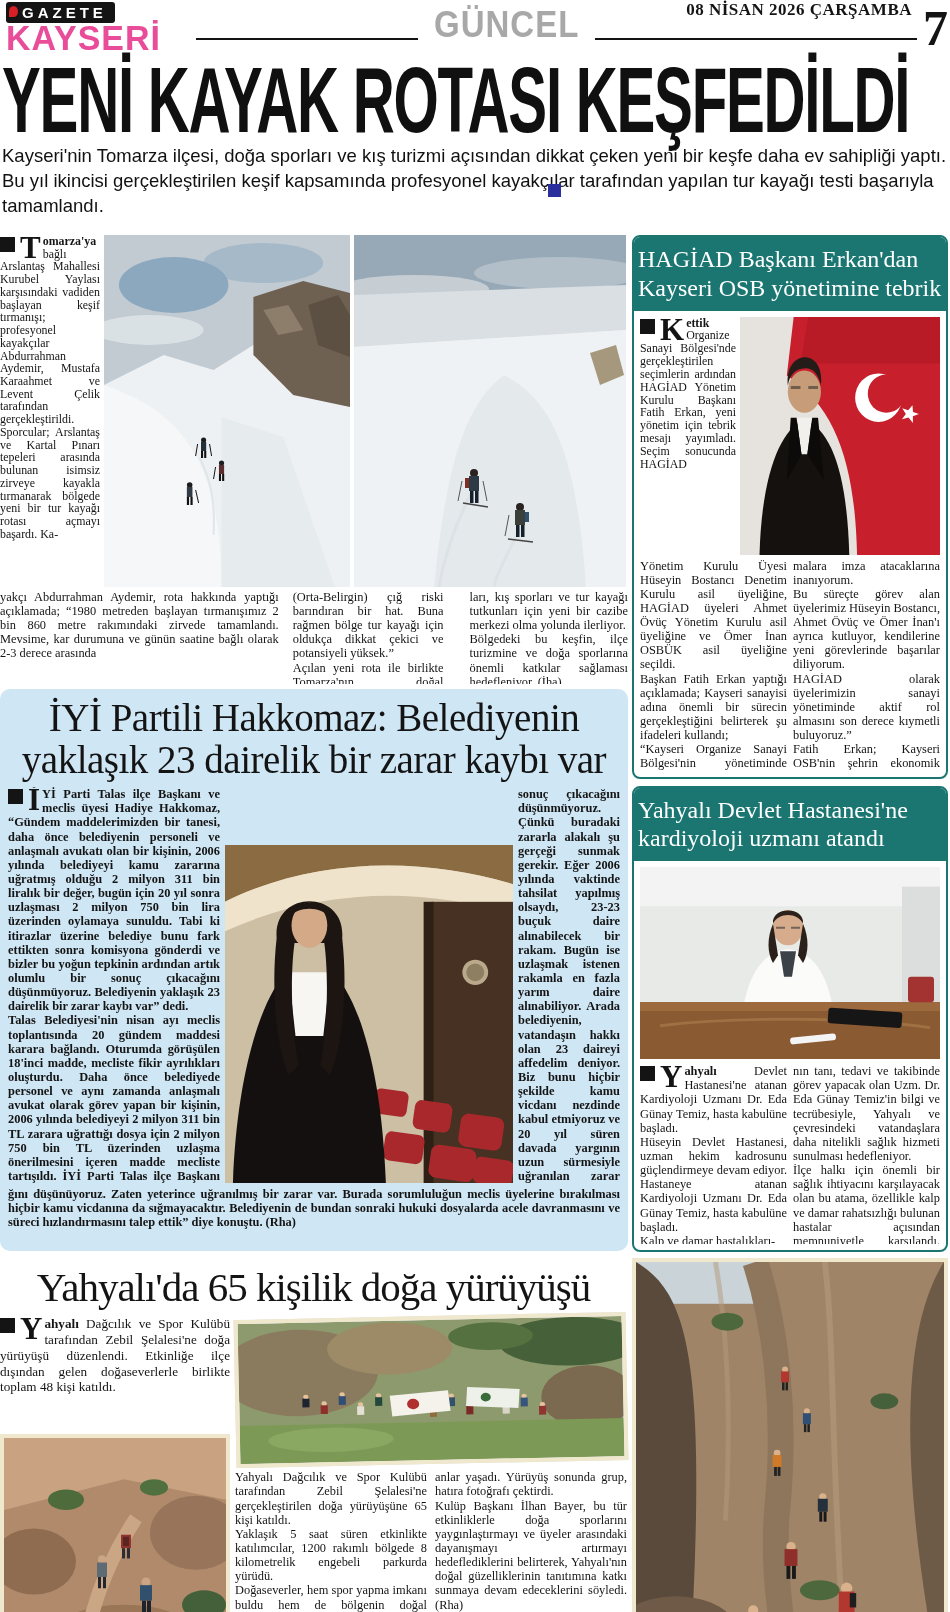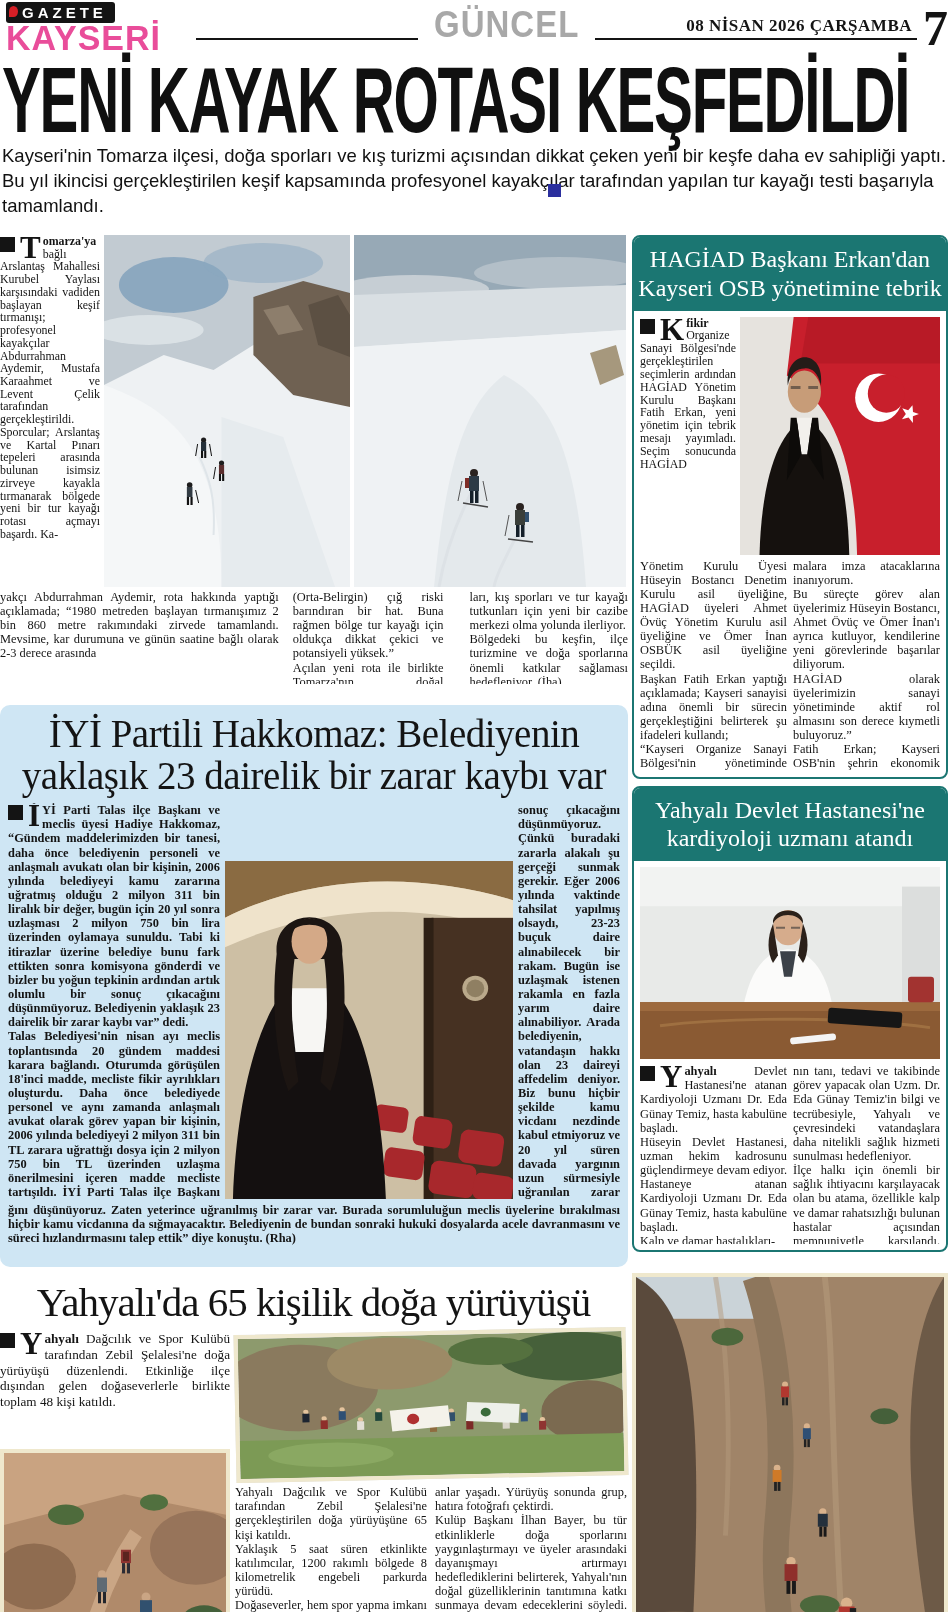--- a/index.html
+++ b/index.html
@@ -10,21 +10,21 @@
   .logo{position:absolute;left:6px;top:2px;width:200px;}
   .logo-top{display:inline-block;background:#141414;color:#fff;font-family:"Liberation Sans",sans-serif;
             font-weight:bold;font-size:15px;letter-spacing:4px;padding:2px 8px 2px 16px;border-radius:3px;position:relative;}
   .logo-flame{position:absolute;left:3px;top:4px;width:9px;height:11px;background:#d61f26;border-radius:50% 50% 50% 0;}
   .logo-bottom{display:block;color:#e94d9a;font-family:"Liberation Sans",sans-serif;font-weight:bold;
                font-size:34px;line-height:30px;letter-spacing:1px;margin-top:-1px;transform:scaleY(1.05);transform-origin:left top;}
   .mast-rule{position:absolute;left:196px;right:18px;top:38px;border-bottom:2px solid #141414;}
   .section-title{position:absolute;left:418px;top:4px;background:#fff;padding:0 16px;
                  font-family:"Liberation Sans",sans-serif;font-weight:bold;font-size:33px;color:#a8a8a8;
                  letter-spacing:1px;transform:scaleY(1.1);transform-origin:top;}
-  .mast-date{position:absolute;right:38px;top:16px;font-weight:bold;font-size:17px;letter-spacing:.5px;background:#fff;padding-left:10px;}
+  .mast-date{position:absolute;right:38px;top:0;font-weight:bold;font-size:17px;letter-spacing:.5px;background:#fff;padding-left:10px;}
   .page-number{position:absolute;right:2px;top:0;font-size:50px;font-weight:bold;line-height:56px;background:#fff;padding-left:6px;}
   
   .lead-headline{position:relative;margin:2px 0 0 2px;width:158%;transform:scaleX(0.633);transform-origin:left top;
                  font-family:"Liberation Sans",sans-serif;font-weight:bold;font-size:92px;line-height:76px;
                  letter-spacing:-2px;color:#101010;white-space:nowrap;}
   .blue-square{position:absolute;left:548px;top:184px;width:13px;height:13px;background:#2b2f9e;}
   .standfirst{font-family:"Liberation Sans",sans-serif;font-size:18.5px;line-height:1.35;color:#111;
               margin:6px 2px 16px 2px;}
   
   .bt{font-size:12.4px;line-height:1.14;text-align:justify;hyphens:auto;overflow:hidden;}
@@ -40,33 +40,33 @@
   .ski-row1{display:flex;gap:4px;height:352px;}
   .ski-ncol{width:100px;font-size:11.9px;line-height:1.07;}
   .ph{position:relative;overflow:hidden;background:#ddd;}
   .ph svg{width:100%;height:100%;display:block;}
   .ski-row2{display:flex;gap:14px;height:94px;margin-top:3px;}
   .ski-c1{width:292px;}
   .ski-c2{width:158px;}
   .ski-c3{width:166px;margin-left:12px;}
   
   .tealbox{border:2px solid #1b7672;border-radius:8px;overflow:hidden;background:#fff;}
-  .tealhead{background:#1b7672;color:#fff;text-align:center;font-size:24px;line-height:1.2;
+  .tealhead{background:#1b7672;color:#fff;text-align:left;font-size:24px;line-height:1.2;
             padding:8px 4px;white-space:pre-line;}
   .boxbody{padding:6px;}
   .hag-row1{display:flex;gap:4px;height:238px;}
   .hag-ncol{width:96px;font-size:11.9px;line-height:1.08;}
   .hag-photo{flex:1;}
   .hag-row2{display:flex;gap:6px;height:212px;margin-top:4px;}
   .hag-row2 .bt{flex:1;}
   .hosp-photo{height:192px;margin-bottom:5px;}
   .hosp-cols{display:flex;gap:6px;height:180px;}
   .hosp-cols .bt{flex:1;}
   
-  .iyi-panel{background:#cfe6f4;border-radius:10px;margin-top:21px;padding:8px 8px 6px 8px;height:548px;}
+  .iyi-panel{background:#cfe6f4;border-radius:10px;margin-top:5px;padding:8px 8px 6px 8px;height:548px;}
   .iyi-head{font-size:39px;line-height:1.08;text-align:center;white-space:pre-line;letter-spacing:-.5px;}
   .iyi-body{display:flex;gap:5px;height:398px;margin-top:6px;}
   .iyi-left{width:212px;}
   .iyi-mid{width:288px;}
   .iyi-mid .ph{margin-top:58px;height:338px;}
   .iyi-right{flex:1;}
   .iyi-bottom{height:56px;margin-top:2px;}
   .bold-body{font-weight:bold;}
   
   .hike{display:flex;gap:5px;margin-top:6px;height:400px;}
@@ -234,21 +234,21 @@
     </div>
 
     <div class="right-rail">
 
       <div class="tealbox" style="margin-bottom:7px;">
         <div class="tealhead">HAGİAD Başkanı Erkan'dan
 Kayseri OSB yönetimine tebrik</div>
         <div class="boxbody">
           <div class="hag-row1">
             <div class="bt hag-ncol">
-              <span class="bullet"></span><span class="dropcap">K</span><b>fikir</b> <span>Organize Sanayi Bölgesi'nde gerçekleştirilen seçimlerin ardından HAGİAD Yönetim Kurulu Başkanı Fatih Erkan, yeni yönetim için tebrik mesajı yayımladı. Seçim sonucunda HAGİAD</span>
+              <span class="bullet"></span><span class="dropcap">K</span><b>ettik</b> <span>Organize Sanayi Bölgesi'nde gerçekleştirilen seçimlerin ardından HAGİAD Yönetim Kurulu Başkanı Fatih Erkan, yeni yönetim için tebrik mesajı yayımladı. Seçim sonucunda HAGİAD</span>
             </div>
             <div class="ph hag-photo">
               <svg viewBox="0 0 205 236" preserveAspectRatio="none">
                 <rect width="205" height="236" fill="#e6e3de"></rect>
                 <path d="M55,0 H205 V236 H120 C118,150 100,90 48,58 Z" fill="#c81f2c"></path>
                 <path d="M70,0 H205 V46 H62 Z" fill="#b81a26"></path>
                 <circle cx="142" cy="80" r="24" fill="#fff"></circle>
                 <circle cx="150" cy="76" r="19" fill="#c81f2c"></circle>
                 <g transform="translate(174,96) rotate(18)">
                     <path d="M0,-9 L2.6,-2.8 9,-2.8 3.8,1.3 5.9,7.7 0,3.9 -5.9,7.7 -3.8,1.3 -9,-2.8 -2.6,-2.8 Z" fill="#fff"></path>

